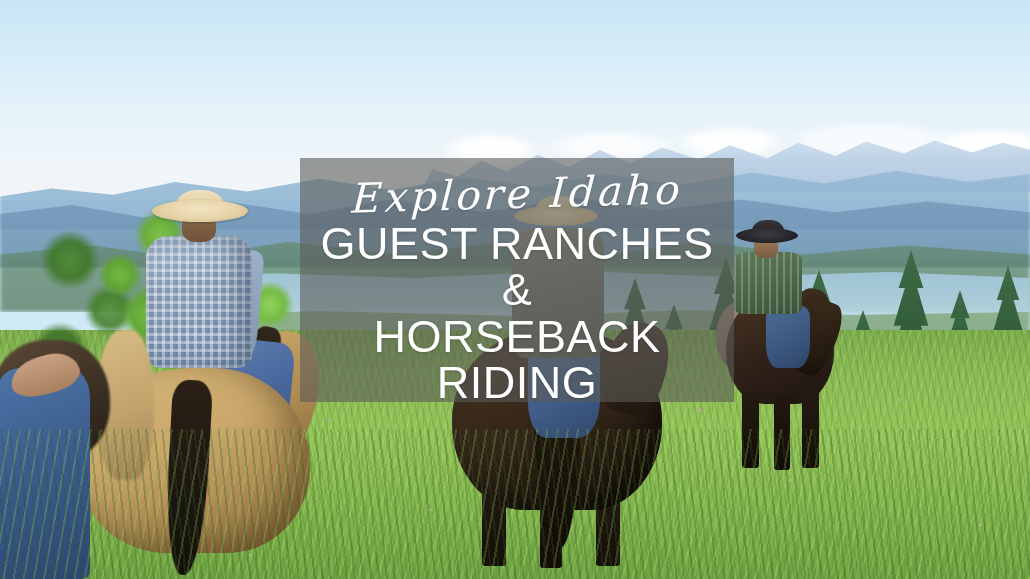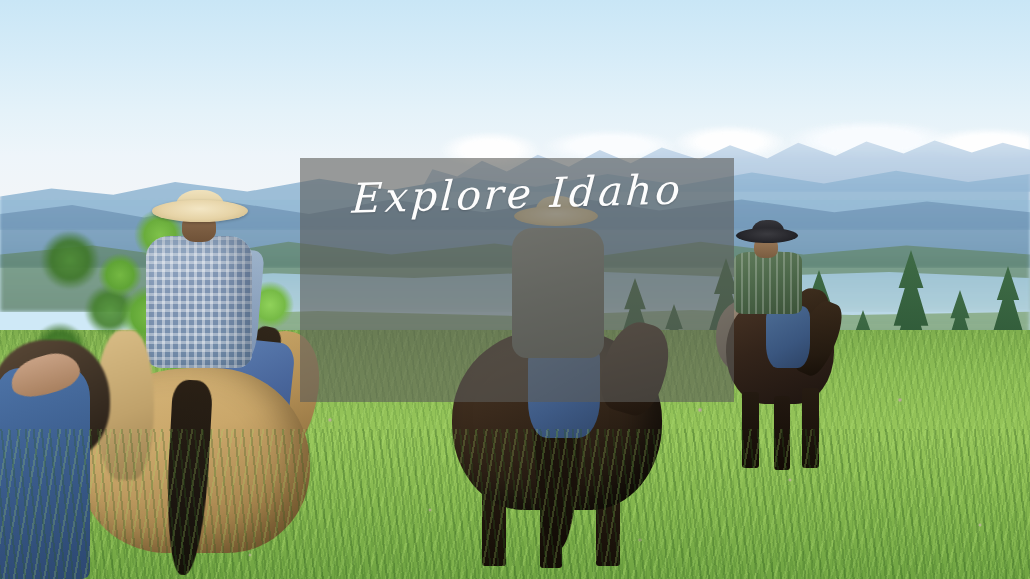--- a/index.html
+++ b/index.html
@@ -483,15 +483,20 @@
   <div class="layer p1-hay"></div>
   <div class="layer p1-horse"></div>
   <div class="layer p1-person"></div>
   <div class="layer p1-arm"></div>
 
   <div class="layer grass-fg"></div>
 
   <div class="layer overlay"></div>
   <div class="layer copy">
     <div class="eyebrow">Explore  Idaho</div>
+    <div class="headline">
+      <span class="l2">GUEST RANCHES &amp;</span>
+      <span class="l3">HORSEBACK</span>
+      <span class="l4">RIDING</span>
+    </div>
   </div>
 
 </div>
 
 </body></html>

